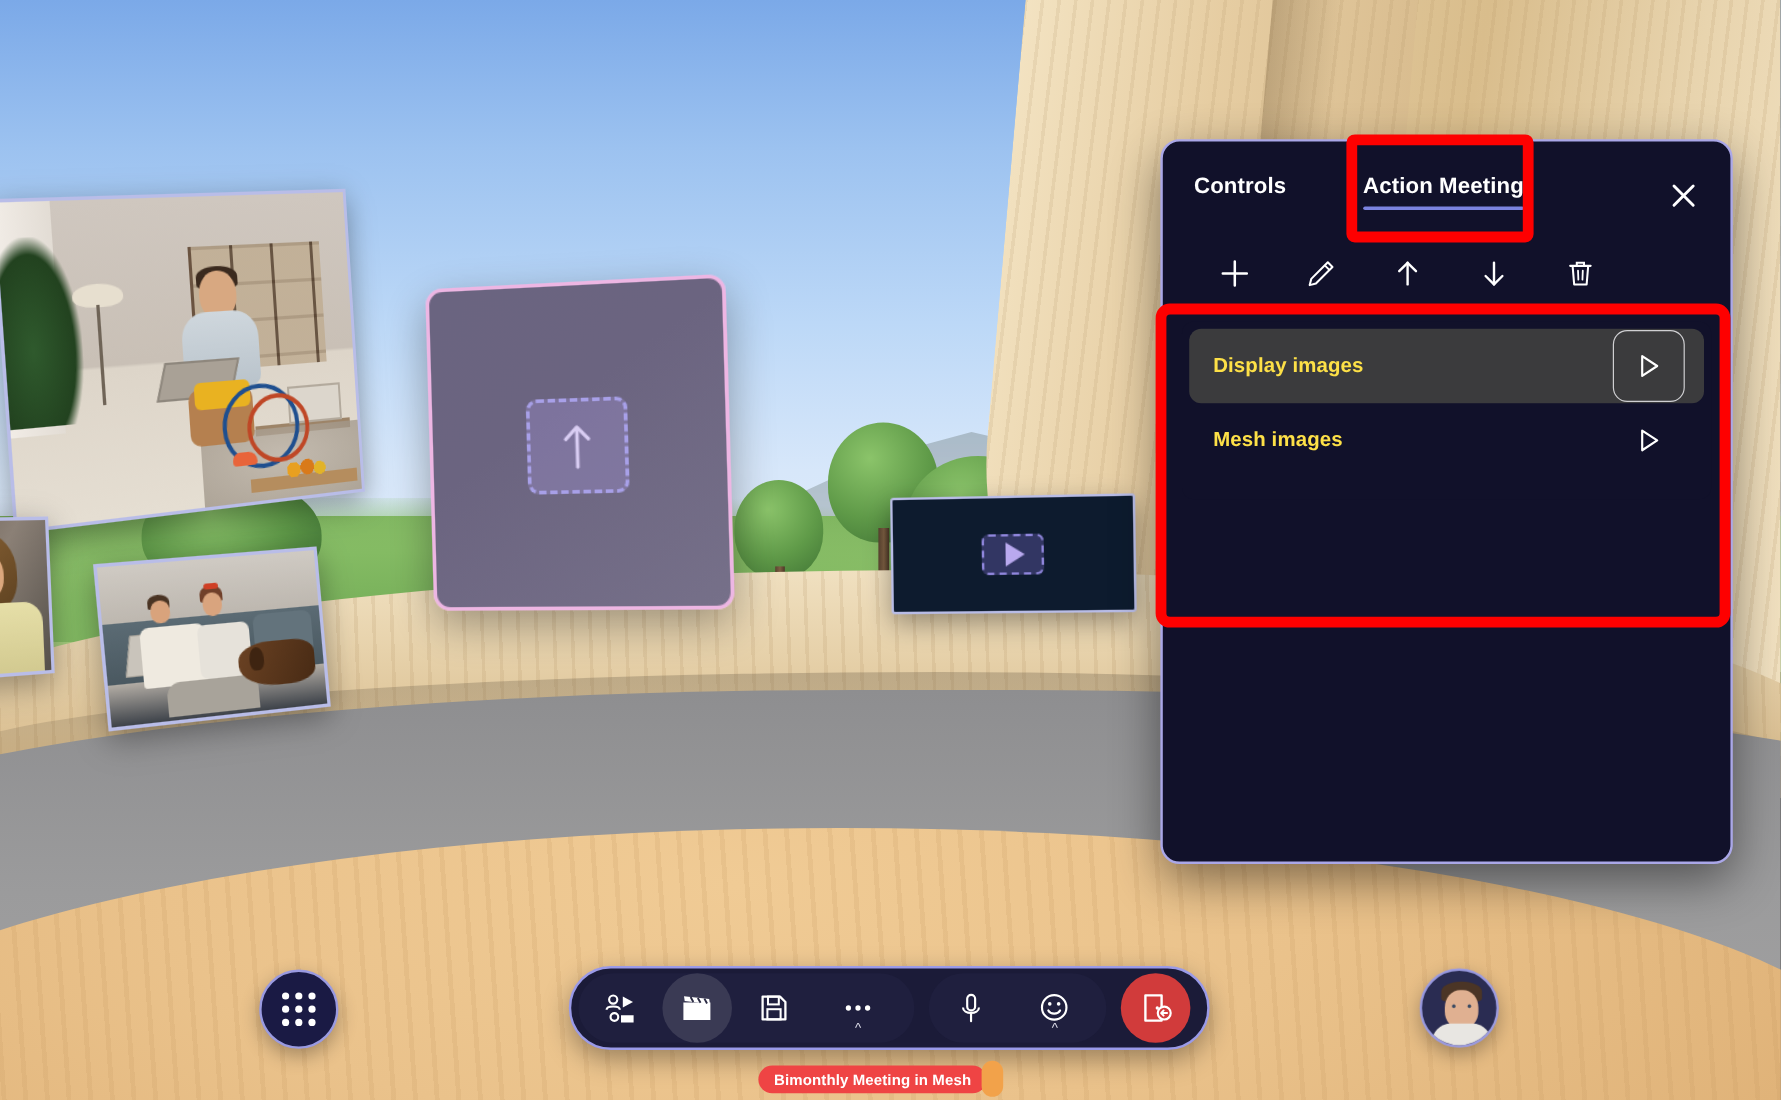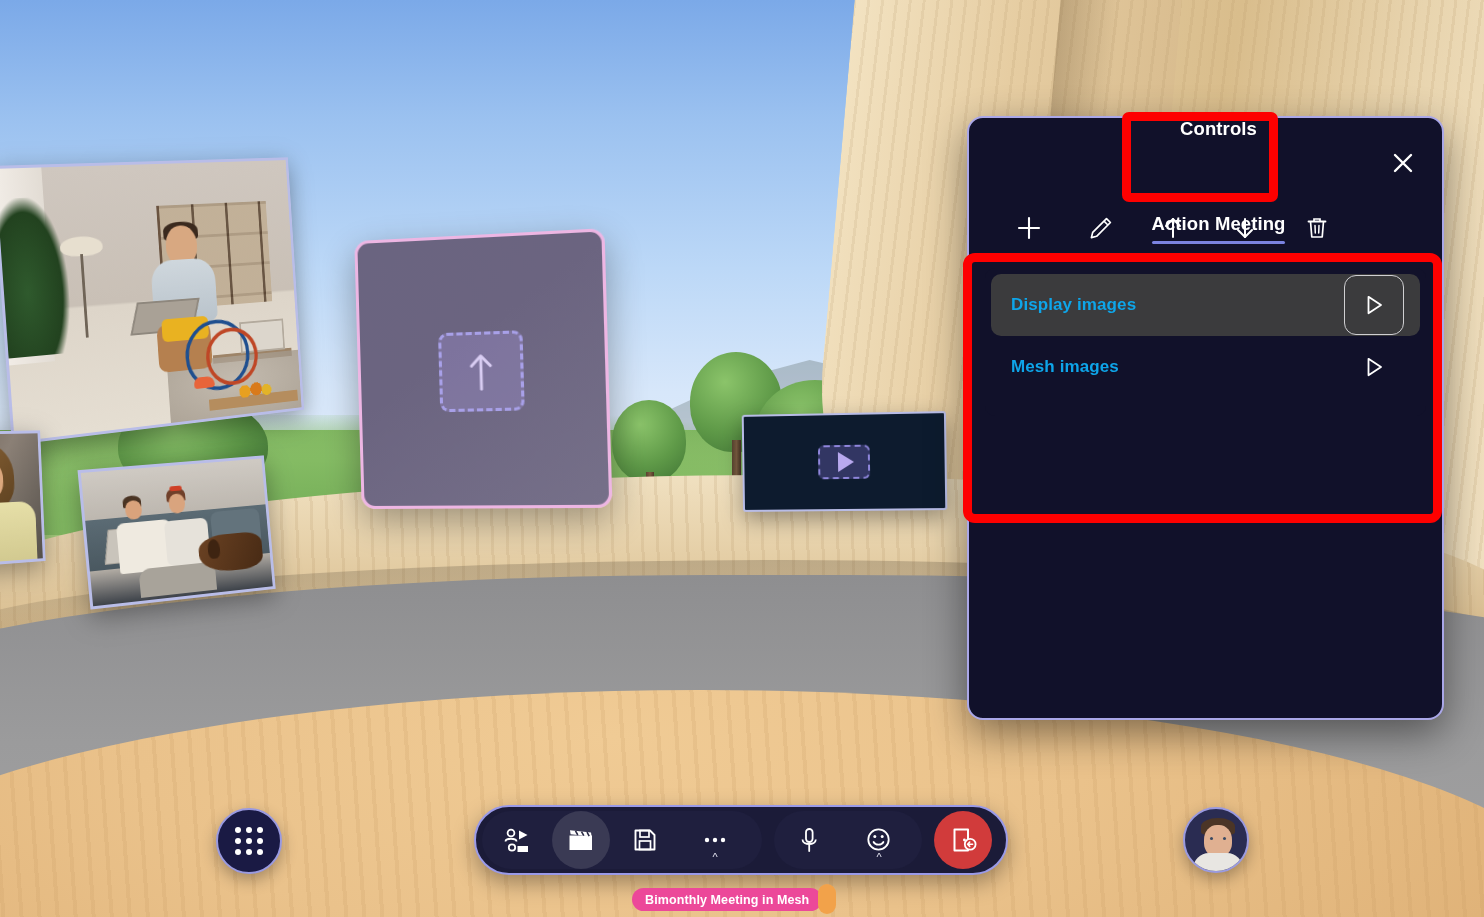--- a/index.html
+++ b/index.html
@@ -224,21 +224,21 @@
   #side-panel {
     position:absolute; left:967px; top:116px; width:477px; height:604px;
     background:#11112a;
     border:2px solid #aaa7e8;
     border-radius:16px;
     box-shadow:0 14px 40px rgba(0,0,0,.45);
     overflow:hidden;
   }
   .panel-tabs {
     position:relative; height:82px; display:flex; align-items:center;
-    padding-left:26px; gap:64px;flex-direction:column;
+    padding-left:26px; gap:64px;
   }
   .tab {
     position:relative; color:#fff; font-size:18.5px; font-weight:700;
     padding-bottom:9px; letter-spacing:.1px; cursor:pointer;
   }
   .tab.active:after {
     content:""; position:absolute; left:0; right:0; bottom:0;
     height:3px; border-radius:2px; background:#7b83e0;
   }
   .panel-close {
@@ -259,21 +259,21 @@
     background:#11112a;
     border-radius:10px;
     padding:6px 0 18px 0;
   }
   .group-row {
     position:relative; display:flex; align-items:center; justify-content:space-between;
     height:62px; padding:0 16px 0 20px; border-radius:10px; margin:0 6px;
     cursor:pointer;
   }
   .group-row.selected { background:#3b3b3d; }
-  .group-label { color:#0ea5e9; font-size:17px; font-weight:700; letter-spacing:.1px; }
+  .group-label { color:#fde047; font-size:17px; font-weight:700; letter-spacing:.1px; }
   .play-btn {
     width:60px; height:60px; display:flex; align-items:center; justify-content:center;
     border-radius:12px; cursor:pointer;
   }
   .group-row.selected .play-btn { border:1.6px solid #cfcfd2; }
 
   
   .annot {
     position:absolute; border:9px solid #fe0000; border-radius:7px;
     pointer-events:none; z-index:60;
@@ -313,21 +313,21 @@
     font-size:11px; color:#e3e3ef; line-height:1;
   }
   #leave-btn {
     width:58px; height:58px; border-radius:50%; background:#d13b3b;
     display:flex; align-items:center; justify-content:center;
     margin-left:12px; cursor:pointer;
   }
 
   #meeting-chip {
     position:absolute; left:632px; top:888px; height:23px;
-    background:#ec4899; border-radius:12px; color:#fff;
+    background:#ef4444; border-radius:12px; color:#fff;
     font-size:12.5px; font-weight:700; display:flex; align-items:center;
     padding:0 13px; letter-spacing:.1px;
   }
   #meeting-dot {
     position:absolute; left:818px; top:884px; width:18px; height:30px;
     background:#f2a24a; border-radius:9px;
   }
 
   #avatar-btn {
     position:absolute; left:1183px; top:807px; width:66px; height:66px;

